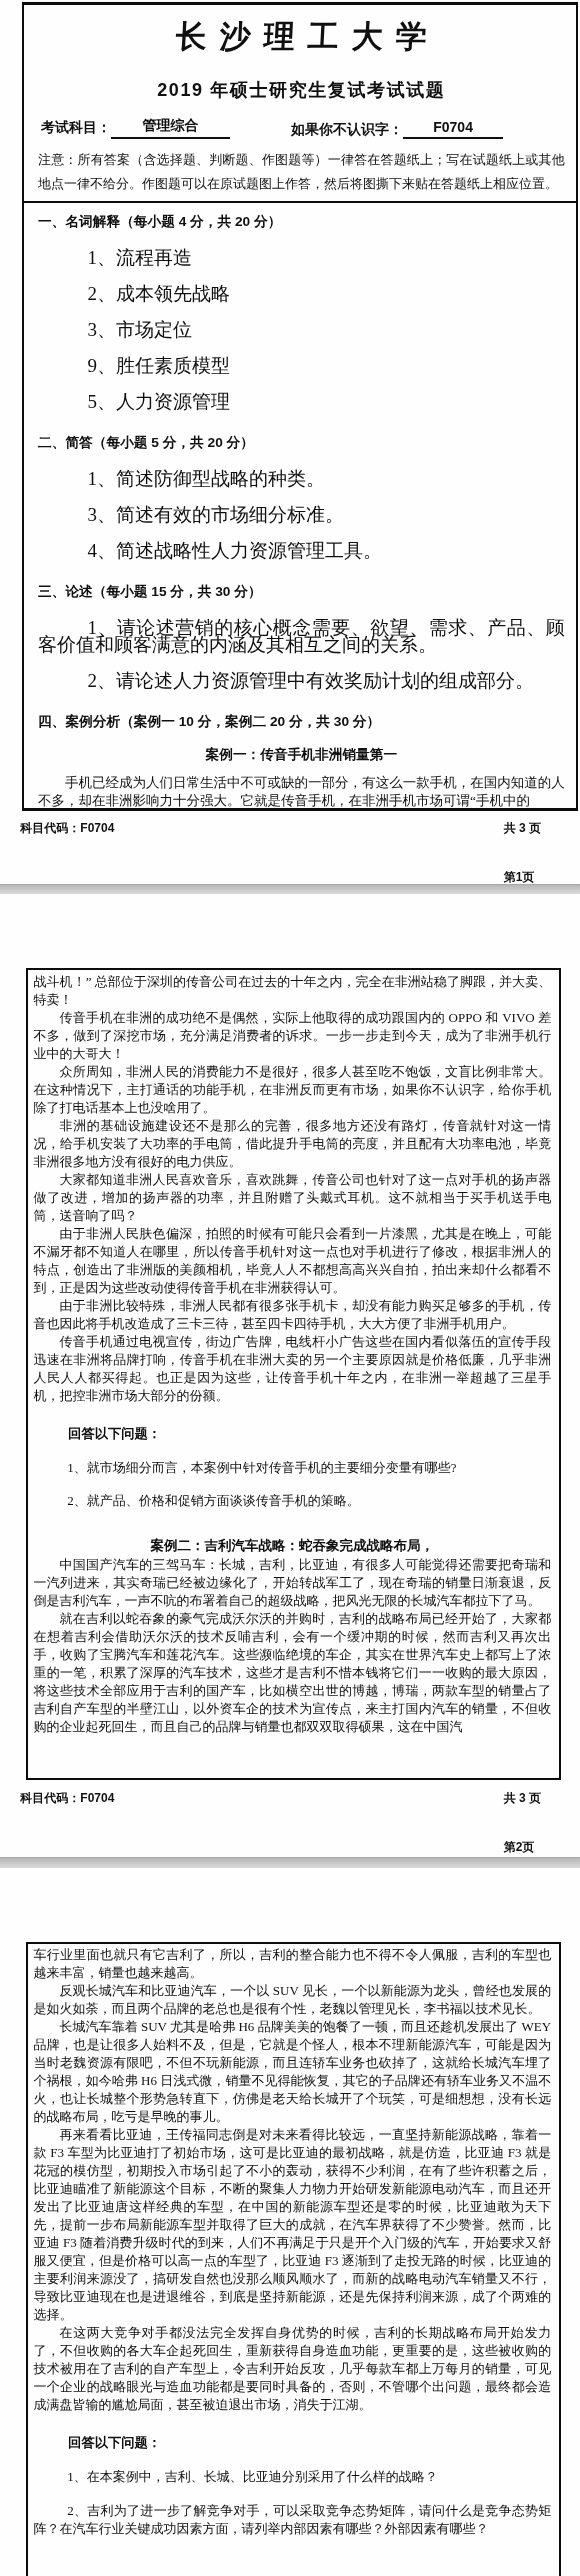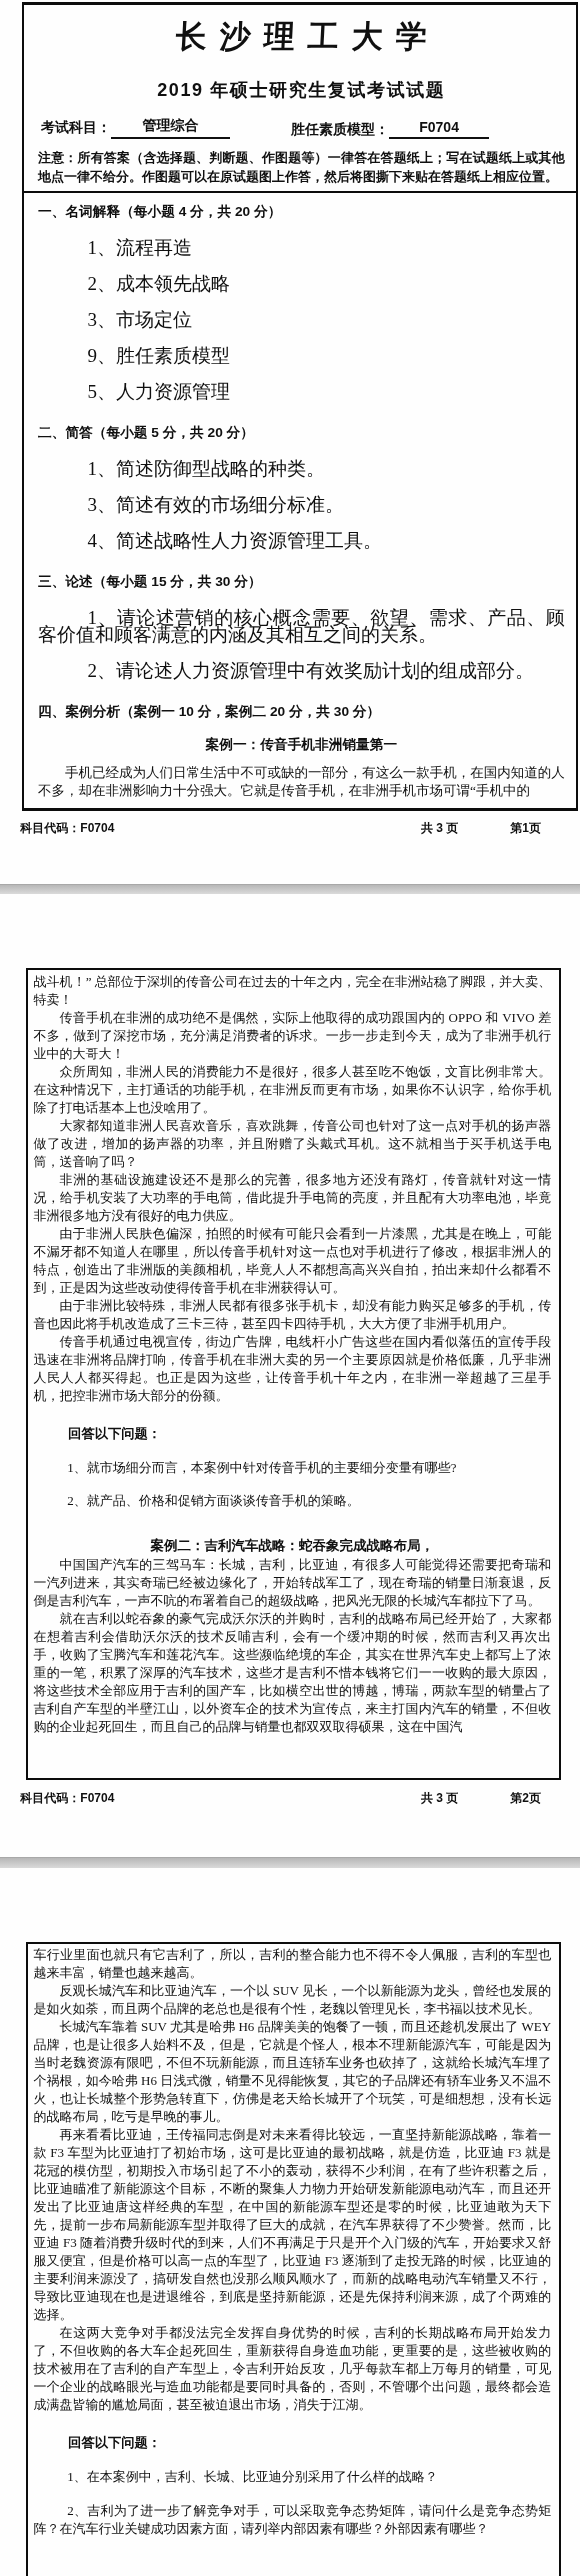--- a/index.html
+++ b/index.html
@@ -53,21 +53,21 @@
   .subj-left{display:flex;align-items:center;}
   .subj-right{display:flex;align-items:flex-end;margin-left:61px;}
   .uline{
     display:inline-block;text-align:center;
     border-bottom:2px solid #101010;
     padding:0 12.5px 1.6px;min-width:66px;
   }
   .notice{
     margin:9.4px 0 0;
     font-family:"Liberation Sans","DejaVu Sans",sans-serif;
-    font-weight:700;font-size:13px;line-height:19px;
+    font-weight:400;font-size:13px;line-height:24px;
     text-align:justify;
   }
   .divider{border-bottom:2.7px solid #0c0c0c;margin:4.7px -11px 0 -14px;}
   .sec-head{
     margin:24px 0 0;
     font-family:"Liberation Sans","DejaVu Sans",sans-serif;
     font-weight:700;font-size:13.7px;line-height:17px;
   }
   .sec-head.first{margin-top:10px;}
   .q-list p{margin:19px 0 0;font-size:19px;line-height:17px;text-indent:2.6em;text-align:justify;}
@@ -77,21 +77,21 @@
     font-weight:700;font-size:13.7px;line-height:18px;
   }
   .intro-p{margin:10.2px 0 0;font-size:13.5px;line-height:18.4px;text-indent:2em;text-align:justify;}
 
   .sheet-footer{
     display:flex;align-items:baseline;
     margin:9.4px 39px 0 20.3px;
     font-family:"Liberation Sans","DejaVu Sans",sans-serif;
     font-weight:700;font-size:12px;
   }
-  .sheet-footer .f-right{margin-left:auto;display:flex;gap:52px;}
+  .sheet-footer .f-right{margin-left:auto;display:flex;gap:32px;flex-direction:column;}
 
   
   .frame2,.frame3{
     box-sizing:border-box;
     margin:74px 19px 0 26px;
     border:2px solid #0c0c0c;
     padding:2.3px 7.8px 0 5.5px;
     overflow:hidden;
   }
   .frame2{height:812px;}
@@ -117,21 +117,21 @@
   <div class="frame1">
     <div class="uni-title">长沙理工大学</div>
     <div class="exam-title">2019 年硕士研究生复试考试试题</div>
 
     <div class="subj-row">
       <span class="subj-left">
         <span>考试科目：</span>
         <span class="uline" style="min-width:94px">管理综合</span>
       </span>
       <span class="subj-right">
-        <span>胜任素质模型：</span>
+        <span>如果你不认识字：</span>
         <span class="uline" style="min-width:75px">F0704</span>
       </span>
     </div>
 
     <p class="notice">注意：所有答案（含选择题、判断题、作图题等）一律答在答题纸上；写在试题纸上或其他地点一律不给分。作图题可以在原试题图上作答，然后将图撕下来贴在答题纸上相应位置。</p>
     <div class="divider"></div>
 
     <div class="sec-head first">一、名词解释（每小题 4 分，共 20 分）</div>
     <div class="q-list">
         <p>1、流程再造</p>
@@ -170,22 +170,22 @@
 </div>
 
 <div class="band"></div>
 
 <div class="page" id="page-2">
   <div class="frame2">
     <div class="cont runover">
         <p>战斗机！” 总部位于深圳的传音公司在过去的十年之内，完全在非洲站稳了脚跟，并大卖、特卖！</p>
         <p>传音手机在非洲的成功绝不是偶然，实际上他取得的成功跟国内的 OPPO 和 VIVO 差不多，做到了深挖市场，充分满足消费者的诉求。一步一步走到今天，成为了非洲手机行业中的大哥大！</p>
         <p>众所周知，非洲人民的消费能力不是很好，很多人甚至吃不饱饭，文盲比例非常大。在这种情况下，主打通话的功能手机，在非洲反而更有市场，如果你不认识字，给你手机除了打电话基本上也没啥用了。</p>
+        <p>非洲的基础设施建设还不是那么的完善，很多地方还没有路灯，传音就针对这一情况，给手机安装了大功率的手电筒，借此提升手电筒的亮度，并且配有大功率电池，毕竟非洲很多地方没有很好的电力供应。</p>
         <p>大家都知道非洲人民喜欢音乐，喜欢跳舞，传音公司也针对了这一点对手机的扬声器做了改进，增加的扬声器的功率，并且附赠了头戴式耳机。这不就相当于买手机送手电筒，送音响了吗？</p>
-        <p>非洲的基础设施建设还不是那么的完善，很多地方还没有路灯，传音就针对这一情况，给手机安装了大功率的手电筒，借此提升手电筒的亮度，并且配有大功率电池，毕竟非洲很多地方没有很好的电力供应。</p>
         <p>由于非洲人民肤色偏深，拍照的时候有可能只会看到一片漆黑，尤其是在晚上，可能不漏牙都不知道人在哪里，所以传音手机针对这一点也对手机进行了修改，根据非洲人的特点，创造出了非洲版的美颜相机，毕竟人人不都想高高兴兴自拍，拍出来却什么都看不到，正是因为这些改动使得传音手机在非洲获得认可。</p>
         <p>由于非洲比较特殊，非洲人民都有很多张手机卡，却没有能力购买足够多的手机，传音也因此将手机改造成了三卡三待，甚至四卡四待手机，大大方便了非洲手机用户。</p>
         <p>传音手机通过电视宣传，街边广告牌，电线杆小广告这些在国内看似落伍的宣传手段迅速在非洲将品牌打响，传音手机在非洲大卖的另一个主要原因就是价格低廉，几乎非洲人民人人都买得起。也正是因为这些，让传音手机十年之内，在非洲一举超越了三星手机，把控非洲市场大部分的份额。</p>
       </div>
 
     <div class="answer-label">回答以下问题：</div>
     <div class="case-q">
         <p>1、就市场细分而言，本案例中针对传音手机的主要细分变量有哪些?</p>
         <p>2、就产品、价格和促销方面谈谈传音手机的策略。</p>
       </div>

